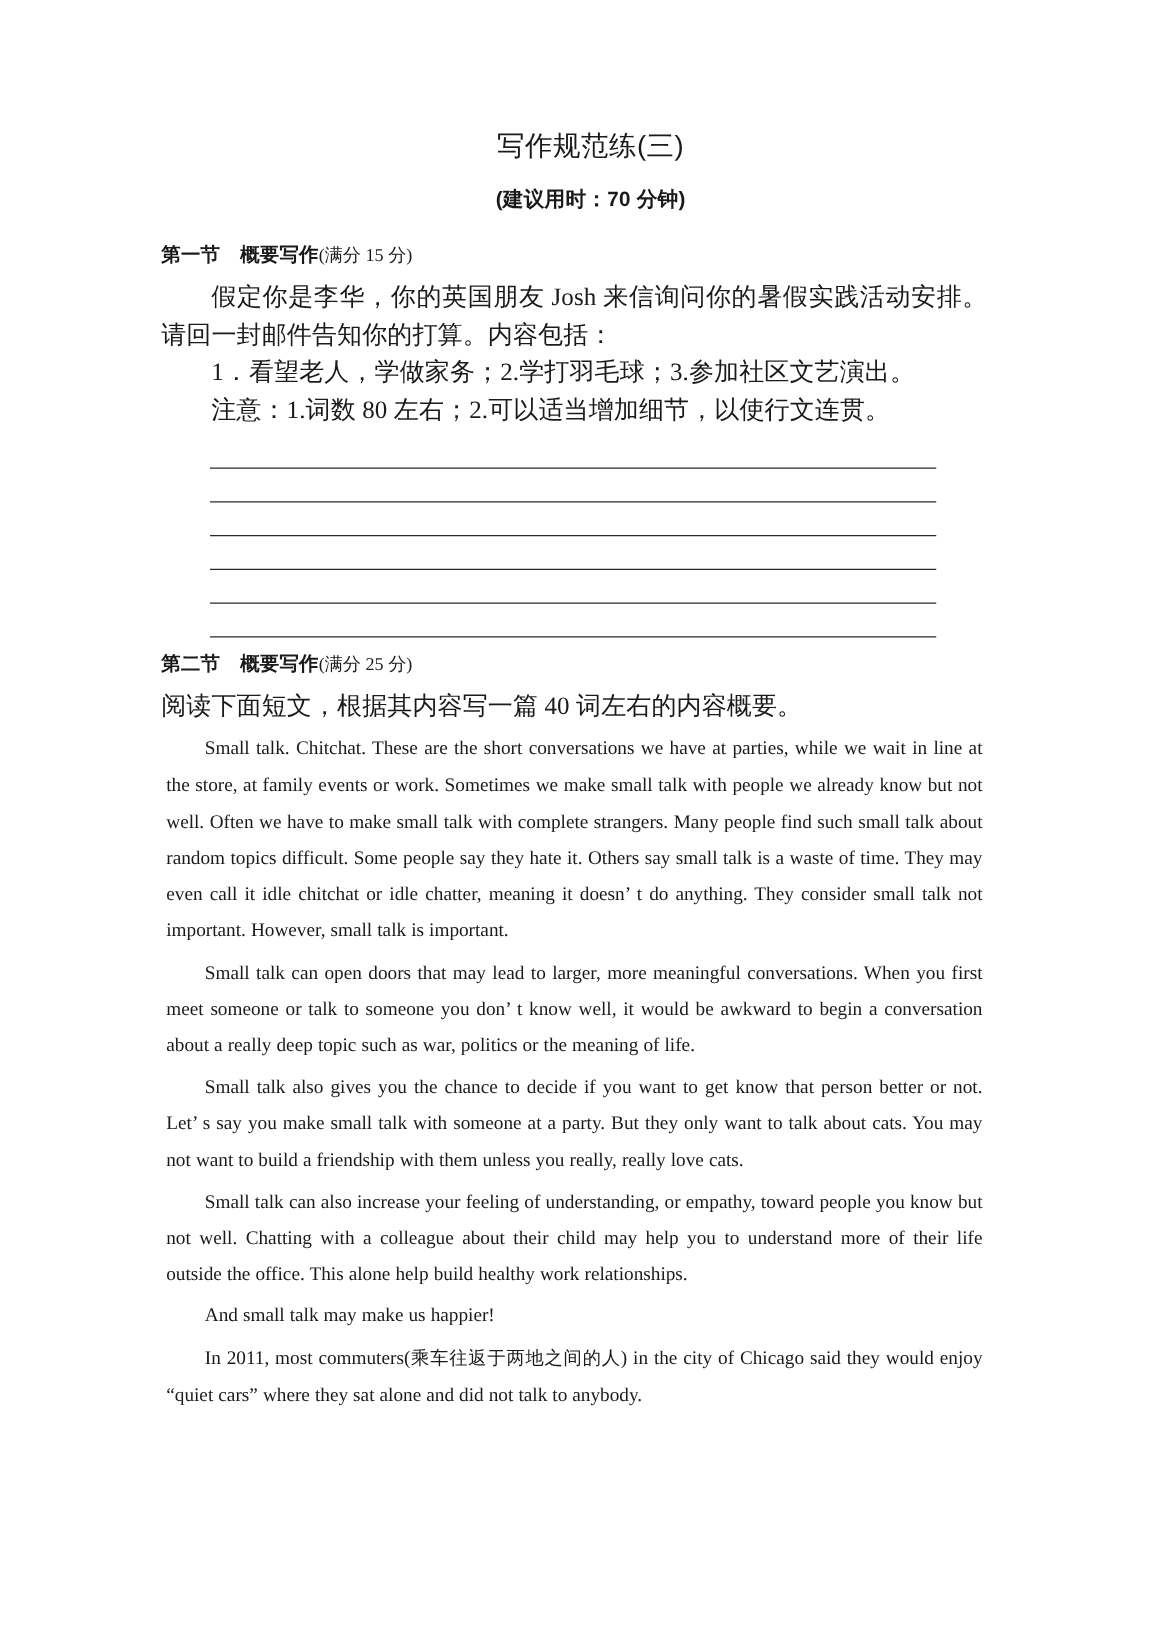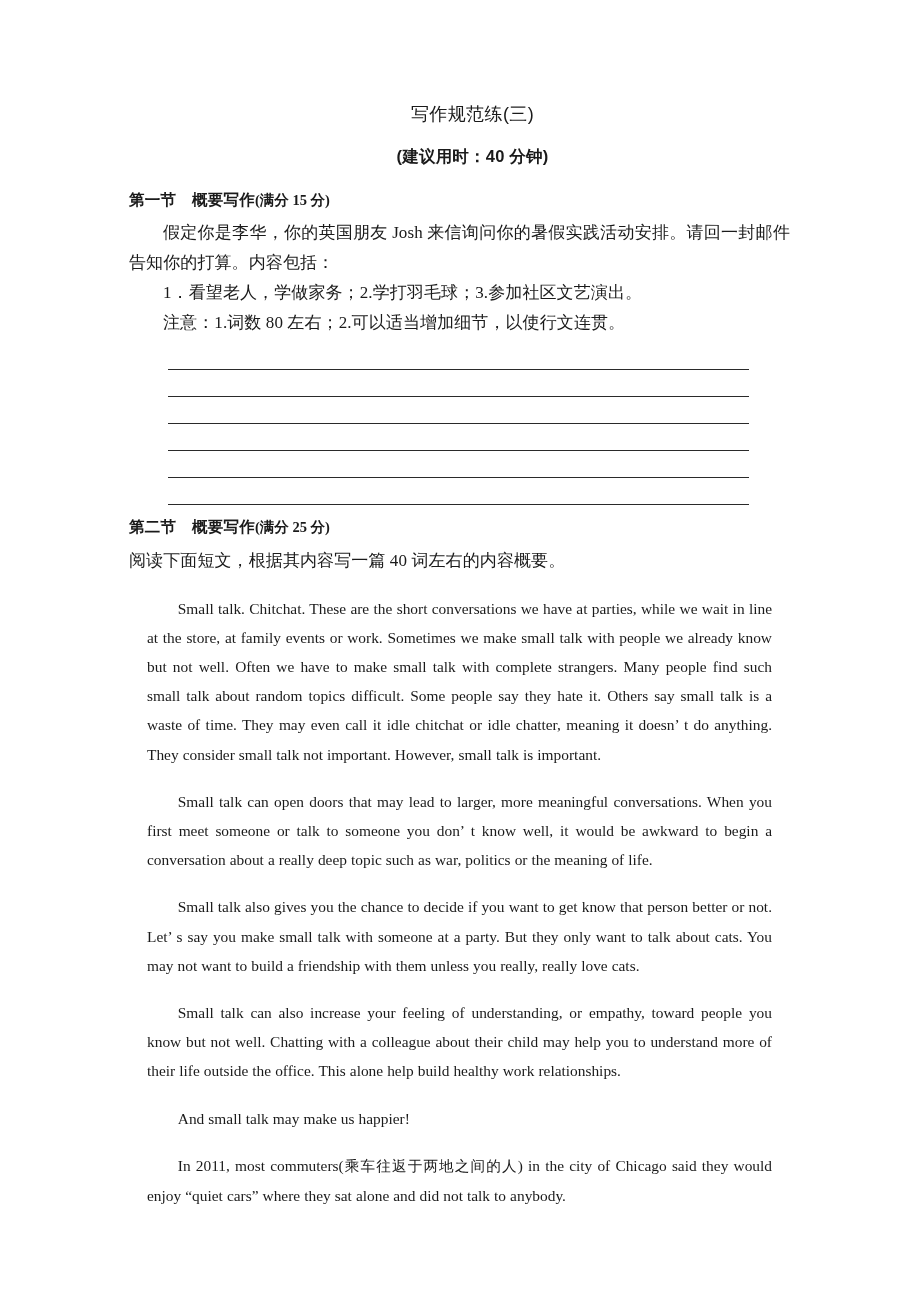--- a/index.html
+++ b/index.html
@@ -29,21 +29,21 @@
     width: 661px; 
   }
 
   
   .title-block {
     padding-top: 104px;
     text-align: center;
   }
   .doc-title {
     font-family: "Liberation Sans", "DejaVu Sans", sans-serif;
-    font-size: 18px;
+    font-size: 22px;
     line-height: 1.2;
     letter-spacing: 0.4px;
     color: #1a1a1a;
     margin: 0;
     padding-left: 26px;
     text-align: center;
   }
   .doc-subtitle {
     font-family: "Liberation Sans", "DejaVu Sans", sans-serif;
     font-weight: bold;
@@ -68,27 +68,27 @@
     font-size: 15.5px;
     letter-spacing: 0.2px;
     text-align: right;
   }
   .section-head .sh-gap {
     display: inline-block;
     width: 16px;
   }
   .section-head .sh-score {
     font-family: "Liberation Serif", "DejaVu Serif", serif;
-    font-weight: bold;
+    font-weight: normal;
     font-size: 14.5px;
   }
 
   
   .cn-para {
-    font-size: 17px;
+    font-size: 20px;
     line-height: 30px;
     margin: 0;
     text-align: justify;
     text-justify: inter-ideograph;
     letter-spacing: 0.1px;
   }
   .cn-para.indent {
     text-indent: 2em;
   }
   .cn-para.flush {
@@ -114,39 +114,39 @@
     width: 581px;            
     border-bottom: 1.4px solid #2a2a2a;
     box-sizing: content-box;
   }
   .answer-lines li:first-child { height: 22px; }
 
   
   .en-para {
     font-size: 15.4px;
     line-height: 29.2px;
-    margin: 18px;
+    margin: 4px;
     text-align: justify;
     text-indent: 2em;
     word-spacing: 0.2px;
   }
   .en-para .cn-gloss {
     font-family: "Liberation Sans", "DejaVu Sans", sans-serif;
     font-size: 14.6px;
   }
 </style>
 </head>
 <body>
 
 <div class="page">
   <div class="content">
 
     <div class="title-block">
       <div class="doc-title">写作规范练(三)</div>
-      <div class="doc-subtitle">(建议用时：40 分钟)</div>
+      <div class="doc-subtitle">(建议用时：70 分钟)</div>
     </div>
 
     <div class="sp-1"></div>
 
     <div class="section-head">
       <span class="sh-label">第一节</span><span class="sh-gap"></span><span class="sh-label">概要写作</span><span class="sh-score">(满分 15 分)</span>
     </div>
 
     <div class="sp-2"></div>
 

